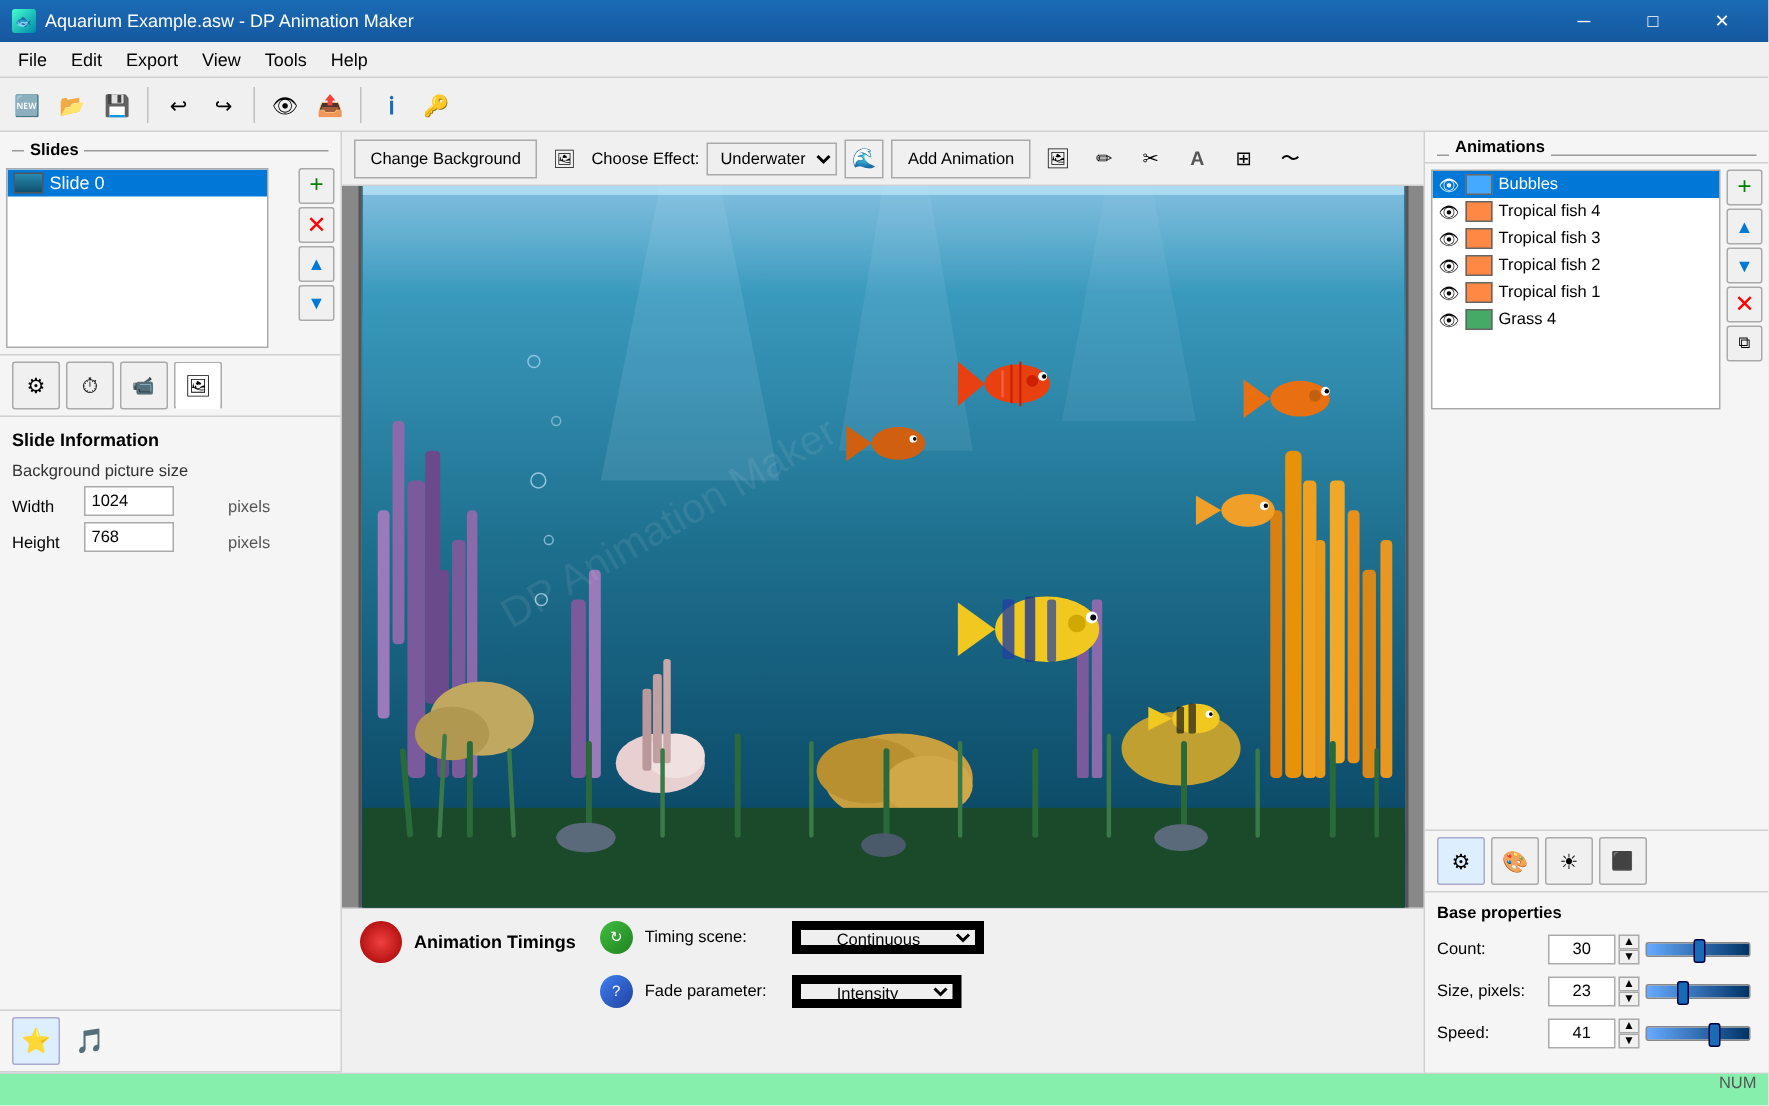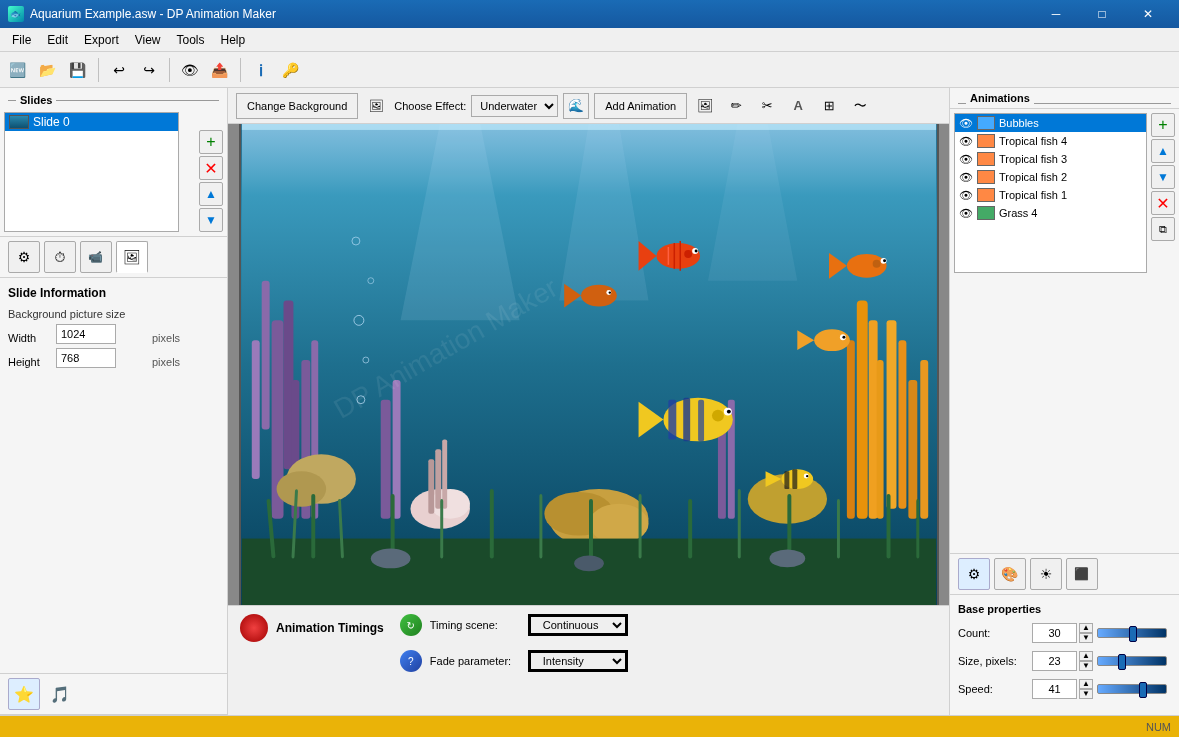--- a/index.html
+++ b/index.html
@@ -21,21 +21,21 @@
     #main { display: flex; height: calc(737px - 28px - 24px - 36px - 22px); }
 
     
     #left-panel { width: 228px; background: #f5f5f5; border-right: 1px solid #d0d0d0; display: flex; flex-direction: column; }
     
     
     #slides-section { border-bottom: 1px solid #d0d0d0; padding: 4px; }
     #slides-header { font-weight: bold; font-size: 11px; padding: 2px 4px; display: flex; align-items: center; gap: 4px; margin-bottom: 4px; }
     #slides-header::before { content: ''; width: 8px; height: 1px; background: #999; }
     #slides-header::after { content: ''; flex: 1; height: 1px; background: #999; }
-    #slides-list-area { display: flex; gap: 20px; align-items: flex-end; }
+    #slides-list-area { display: flex; gap: 20px; }
     #slides-list { flex: 1; background: white; border: 1px solid #aaa; height: 120px; overflow-y: auto; }
     .slide-item { display: flex; align-items: center; padding: 2px 4px; cursor: pointer; gap: 4px; }
     .slide-item.selected { background: #0078d7; color: white; }
     .slide-item .slide-icon { width: 14px; height: 10px; background: #4a9; border: 1px solid #333; font-size: 7px; }
     #slides-controls { display: flex; flex-direction: column; gap: 2px; }
     .slide-ctrl-btn { width: 24px; height: 24px; display: flex; align-items: center; justify-content: center; cursor: pointer; border: 1px solid #aaa; background: #f0f0f0; border-radius: 2px; font-size: 12px; }
 
     
     #slide-tabs { display: flex; padding: 4px 8px; gap: 4px; border-bottom: 1px solid #d0d0d0; }
     .slide-tab { width: 32px; height: 32px; display: flex; align-items: center; justify-content: center; border: 1px solid #aaa; background: #f0f0f0; cursor: pointer; border-radius: 2px; font-size: 14px; }
@@ -76,21 +76,21 @@
 
     
     #canvas-area { flex: 1; display: flex; align-items: center; justify-content: center; background: #888; position: relative; overflow: hidden; }
     #aquarium-canvas { width: 700px; height: 490px; background: linear-gradient(to bottom, #1a6080 0%, #2a8ab0 20%, #1e7090 50%, #0d5070 80%, #0a4060 100%); position: relative; overflow: hidden; border: 2px solid #555; }
     
     
     #bottom-toolbar { height: 110px; background: #f0f0f0; border-top: 1px solid #d0d0d0; padding: 8px 12px; flex-shrink: 0; }
     #bottom-toolbar-inner { display: flex; align-items: flex-start; gap: 16px; }
     .timing-row { display: flex; align-items: center; gap: 8px; margin-bottom: 6px; }
     .timing-label { font-size: 11px; width: 90px; }
-    .timing-select { height: 22px; border: 3px solid #000000; font-size: 11px; padding: 0 8px; min-width: 100px; }
+    .timing-select { height: 22px; border: 6px solid #000000; font-size: 11px; padding: 0 20px; min-width: 100px; }
 
     
     #right-panel { width: 230px; background: #f5f5f5; border-left: 1px solid #d0d0d0; display: flex; flex-direction: column; }
     
     #animations-section { flex: 1; }
     #animations-header { font-weight: bold; font-size: 11px; padding: 4px 8px; display: flex; align-items: flex-end; gap: 4px; border-bottom: 1px solid #d0d0d0; }
     #animations-header::before { content: ''; width: 8px; height: 1px; background: #999; }
     #animations-header::after { content: ''; flex: 1; height: 1px; background: #999; }
     
     #animations-list-area { display: flex; gap: 4px; padding: 4px; }
@@ -118,21 +118,21 @@
     .prop-label { font-size: 11px; width: 70px; }
     .prop-spinner { display: flex; align-items: center; gap: 2px; }
     .prop-input { width: 45px; height: 20px; border: 1px solid #aaa; padding: 1px 4px; font-size: 11px; text-align: center; }
     .prop-spin-btns { display: flex; flex-direction: column; }
     .spin-btn { width: 14px; height: 10px; border: 1px solid #aaa; background: #f0f0f0; cursor: pointer; display: flex; align-items: center; justify-content: center; font-size: 8px; line-height: 1; }
     .prop-slider { flex: 1; }
     .slider-track { width: 70px; height: 10px; background: linear-gradient(to right, #6af, #036); border: 1px solid #888; border-radius: 2px; position: relative; }
     .slider-thumb { position: absolute; top: -3px; width: 8px; height: 16px; background: #0078d7; border: 1px solid #004; border-radius: 2px; cursor: pointer; }
 
     
-    #status-bar { height: 22px; background: #eab308; border-top: 1px solid #d0d0d0; display: flex; align-items: center; justify-content: flex-end; padding: 0 8px; font-size: 11px; color: #555; }
+    #status-bar { height: 22px; background: #86efac; border-top: 1px solid #d0d0d0; display: flex; justify-content: flex-end; padding: 0 8px; font-size: 11px; color: #555; }
 
     
     ::-webkit-scrollbar { width: 12px; }
     ::-webkit-scrollbar-track { background: #f0f0f0; }
     ::-webkit-scrollbar-thumb { background: #c0c0c0; border: 1px solid #a0a0a0; }
 
     
     #aquarium-svg { width: 100%; height: 100%; }
   </style>
 </head>

